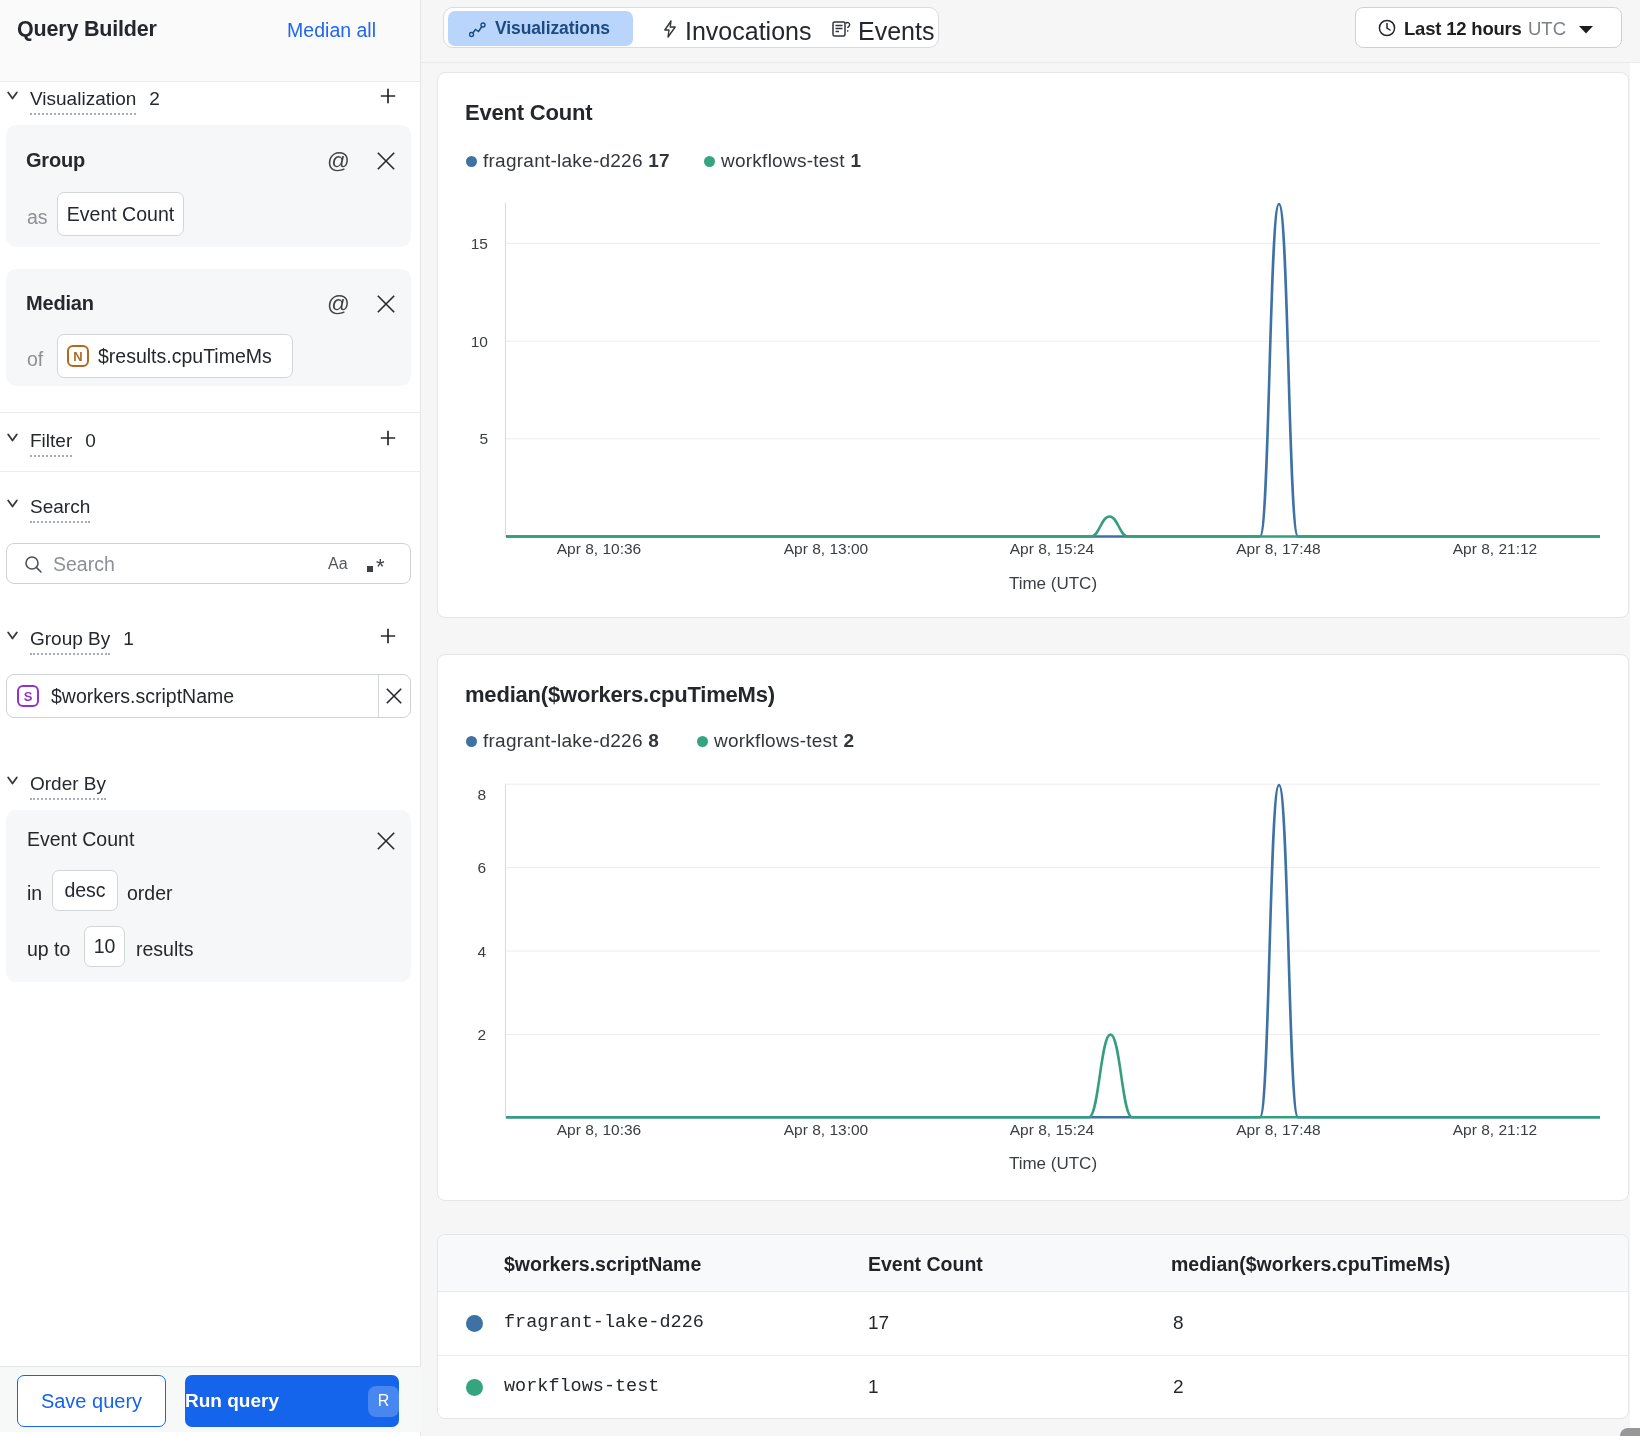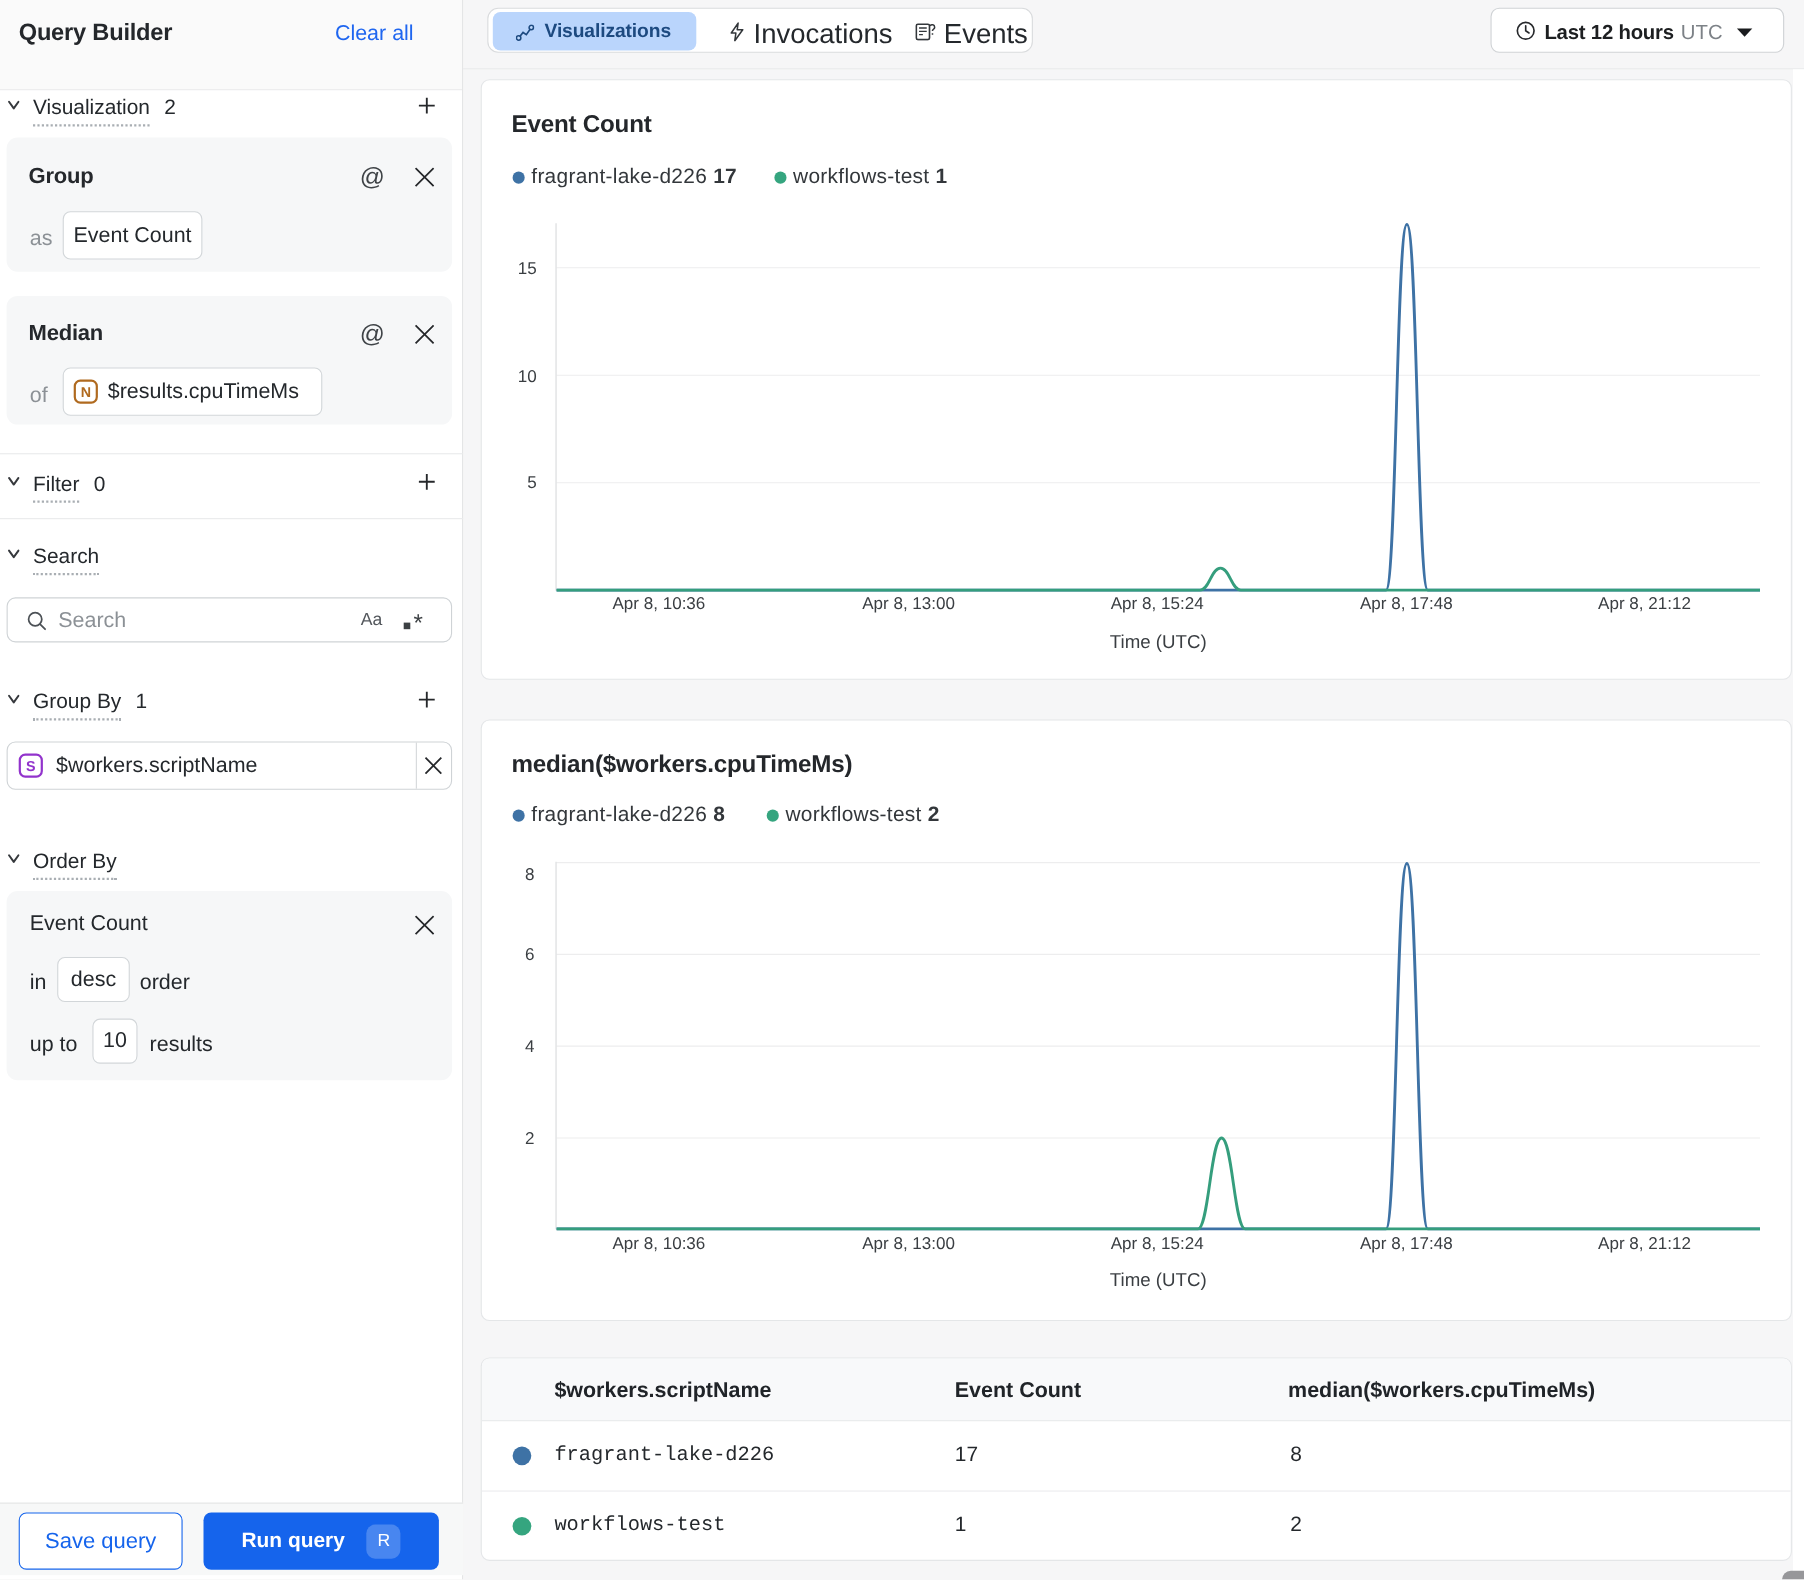--- a/index.html
+++ b/index.html
@@ -28,21 +28,21 @@
 .badge { display:inline-flex; width:22px; height:22px; border-radius:6px; align-items:center; justify-content:center; font-size:13px; font-weight:700; }
 .nbadge { border:2px solid #b06a1f; color:#b06a1f; }
 .sbadge { border:2px solid #9233cc; color:#9233cc; }
 
 #searchbox { position:absolute; left:6px; top:543px; width:405px; height:41px; border:1px solid #cfd3d6; border-radius:8px; background:#fff; }
 
 #gbitem { position:absolute; left:6px; top:674px; width:405px; height:44px; border:1px solid #cfd3d6; border-radius:8px; background:#fff; }
 
 #sidefoot { position:absolute; left:0; top:1366px; width:421px; height:66px; background:#f7f8f8; border-top:1px solid #e4e5e6; }
 #savebtn { position:absolute; left:17px; top:8px; width:149px; height:52px; border:1px solid #1564ec; border-radius:7px; background:#fff; color:#1564ec; font-size:20px; display:flex; align-items:center; justify-content:center; }
-#runbtn { position:absolute; left:185px; top:8px; width:214px; height:52px; border-radius:7px; background:#1564ec; color:#fff; font-size:19px; font-weight:700; display:flex; align-items:center; justify-content:center; gap:20px; }
+#runbtn { position:absolute; left:185px; top:8px; width:214px; height:52px; border-radius:7px; background:#1564ec; color:#fff; font-size:19px; font-weight:700; display:flex; align-items:center; justify-content:space-between; gap:20px; }
 #runbtn .kbd { width:31px; height:31px; border-radius:8px; background:rgba(255,255,255,0.22); font-size:16px; font-weight:400; display:flex; align-items:center; justify-content:center; }
 
 #main { position:absolute; left:421px; top:0; width:1219px; height:1436px; background:#f6f6f7; }
 #maindiv { position:absolute; left:0; top:62px; width:1219px; height:1px; background:#e9eaeb; }
 #tabs { position:absolute; left:22px; top:7px; width:496px; height:41px; background:#fff; border:1px solid #d9dbdd; border-radius:10px;text-align:right; }
 #tabviz { position:absolute; left:4px; top:3px; width:185px; height:35px; background:#bad5fc; border-radius:7px; }
 .tabtxt { font-size:25px; }
 #timebtn { position:absolute; left:934px; top:7px; width:267px; height:41px; background:#fff; border:1px solid #cfd2d5; border-radius:8px; }
 .card { position:absolute; left:16px; width:1192px; background:#fff; border:1px solid #e4e6e8; border-radius:8px; }
 .ctitle { position:absolute; left:44px; font-size:22px; font-weight:700; color:#24272b; letter-spacing:-0.2px; }
@@ -179,21 +179,21 @@
         <span class="ldot" style="position:absolute; left:28px; top:23px; width:17px; height:17px; background:#35a57f;"></span>
         <span class="mono" style="position:absolute; left:66px; top:20px; font-size:18.5px;">workflows-test</span>
         <span style="position:absolute; left:430px; top:20px; font-size:19px;">1</span>
         <span style="position:absolute; left:735px; top:20px; font-size:19px;">2</span>
       </div>
     </div>
   </div>
   <div id="side">
     <div id="sidehead">
       <h1>Query Builder</h1>
-      <div id="clearall">Clear all</div>
+      <div id="clearall">Median all</div>
     </div>
 
     <div class="chev" style="left:7px; top:89px;">
         <svg width="11" height="13" viewBox="0 0 11 13">
           <path d="M1.2 3.5 L5.5 9.5 L9.8 3.5" fill="none" stroke="#36393d" stroke-width="1.8" stroke-linecap="round" stroke-linejoin="round"></path>
         </svg>
       </div>
     <div class="sechead" style="top:88px;"><span class="lbl">Visualization</span><span class="num">2</span></div>
     <div class="plus" style="top:88px;"><svg width="16" height="16" viewBox="0 0 16 16">
           <path d="M8 0.8 V15.2 M0.8 8 H15.2" stroke="#26282b" stroke-width="1.7"></path>

